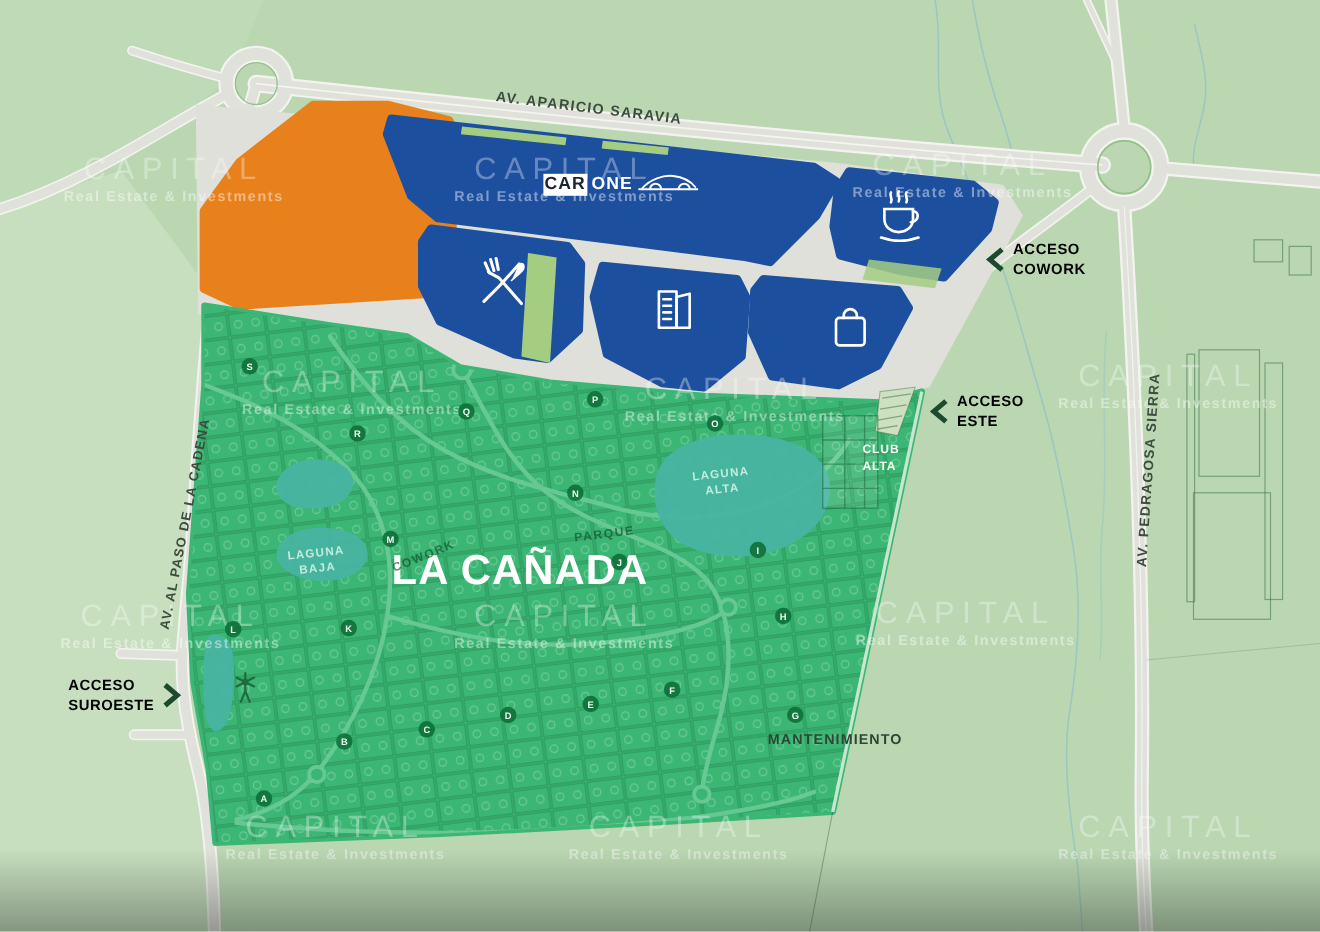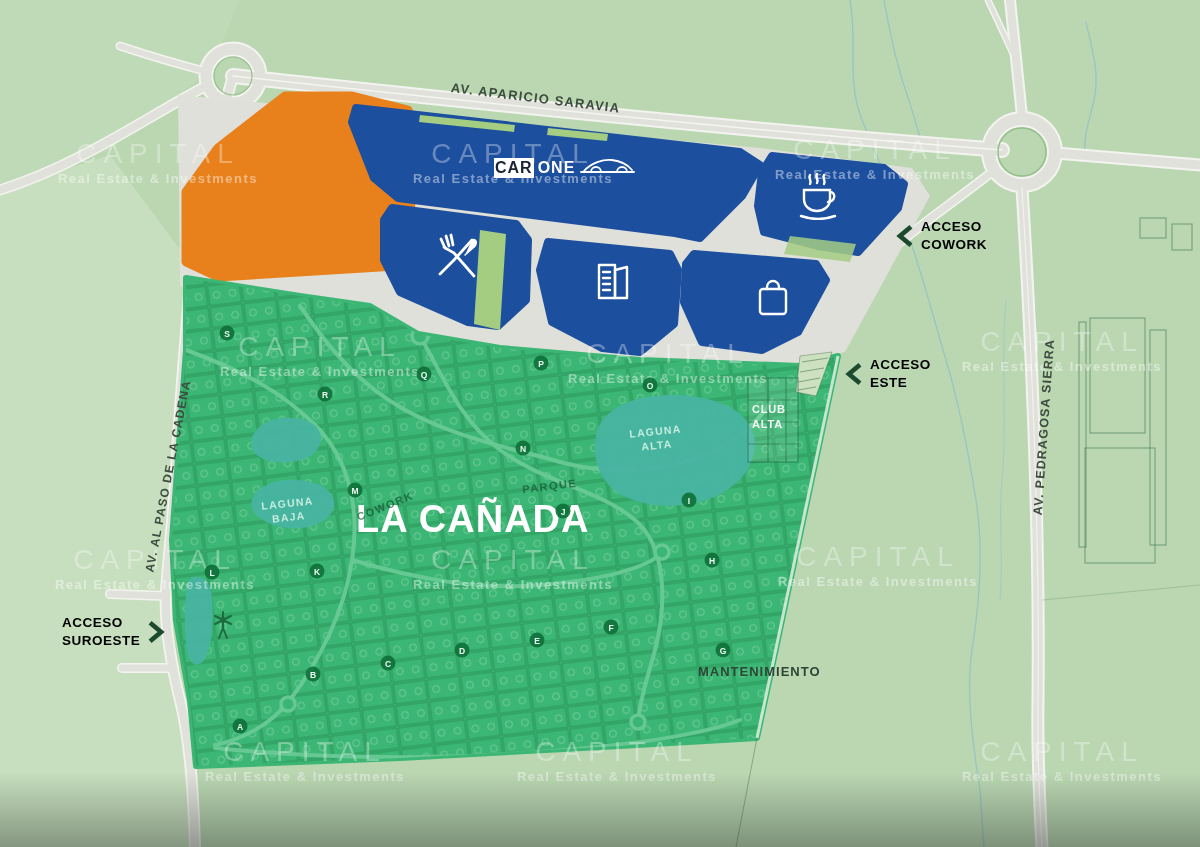--- a/index.html
+++ b/index.html
@@ -259,21 +259,21 @@
       <div>ACCESO</div>
       <div>SUROESTE</div>
     </div>
     <svg width="22" height="28" viewBox="0 0 26 30">
       <polyline points="6,4 19,15 6,26" fill="none" stroke="#1d4a2e" stroke-width="5.5"></polyline>
     </svg>
   </div>
 
   <div class="lbl title" style="left:356px;top:498px;">LA CAÑADA</div>
 
-  <div class="lbl white-lbl" style="left:752px;top:402px;">
+  <div class="lbl white-lbl" style="left:784px;top:402px;">
     <div>CLUB</div>
     <div>ALTA</div>
   </div>
 
   <div class="lbl lagoon-lbl" style="left:630px;top:424px;transform:rotate(-6deg);">
     <div>LAGUNA</div>
     <div>ALTA</div>
   </div>
 
   <div class="lbl lagoon-lbl" style="left:262px;top:496px;transform:rotate(-6deg);">

